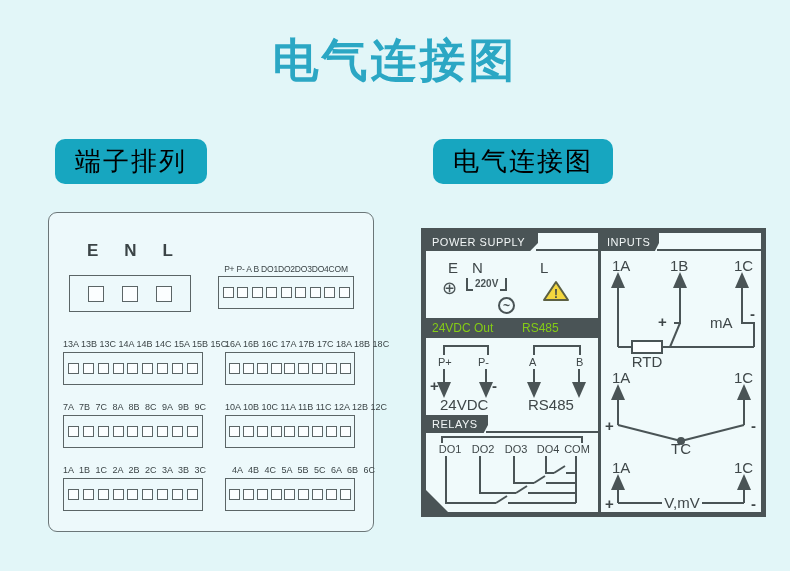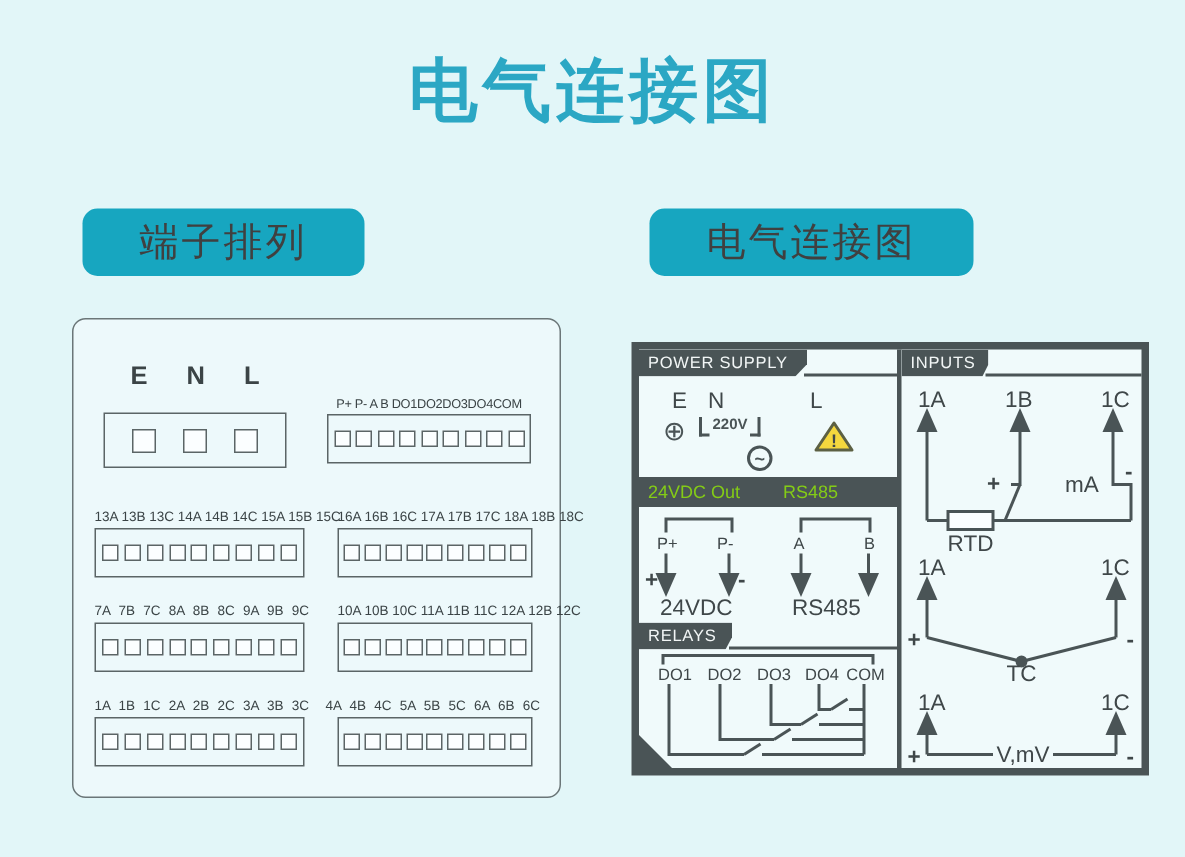--- a/index.html
+++ b/index.html
@@ -3,22 +3,22 @@
 <meta charset="utf-8">
 <style>
   * { margin:0; padding:0; box-sizing:border-box; }
   html,body { width:790px; height:571px; }
   body { font-family:"Liberation Sans","DejaVu Sans",sans-serif; background:#e2f6f8; }
   #stage { position:relative; width:790px; height:571px; background:#e2f6f8; overflow:hidden; }
 
   
   .main-title { position:absolute; top:30px; left:0; width:790px; text-align:center;
     font-size:46px; font-weight:bold; color:#2ba7c4; letter-spacing:3px; }
-  .pill { position:absolute; top:139px; background:#17a6c0; color:#404040; font-size:26px;
-    padding:5px 38px; border-radius:10px; letter-spacing:2px; }
+  .pill { position:absolute; top:139px; background:#17a6c0; color:#000000; font-size:26px;
+    padding:5px 20px; border-radius:10px; letter-spacing:2px; }
   .pill.left { left:55px; }
   .pill.right { left:433px; }
 
   
   .term-panel { position:absolute; left:48px; top:212px; width:326px; height:320px;
     background:#edf9fb; border:1px solid #6b7678; border-radius:9px; }
   .enl-labels { position:absolute; left:38px; top:28px; width:86px; display:flex;
     justify-content:space-between; font-size:17px; color:#3b4446; font-weight:bold; }
   .tbox { position:absolute; border:1px solid #5b6566; display:flex; align-items:center;
     justify-content:space-evenly; background:transparent; }
@@ -174,21 +174,21 @@
         <div class="sq"></div>
         <div class="sq"></div>
         <div class="sq"></div>
         <div class="sq"></div>
         <div class="sq"></div>
         <div class="sq"></div>
         <div class="sq"></div>
         <div class="sq"></div>
       </div>
 
-    <div class="t-label ws" style="left:168px;top:252px;width:130px">4A 4B 4C 5A 5B 5C 6A 6B 6C</div>
+    <div class="t-label ws" style="left:183px;top:252px;width:130px">4A 4B 4C 5A 5B 5C 6A 6B 6C</div>
     <div class="tbox" style="left:176px;top:265px;width:130px;height:33px">
         <div class="sq"></div>
         <div class="sq"></div>
         <div class="sq"></div>
         <div class="sq"></div>
         <div class="sq"></div>
         <div class="sq"></div>
         <div class="sq"></div>
         <div class="sq"></div>
         <div class="sq"></div>

